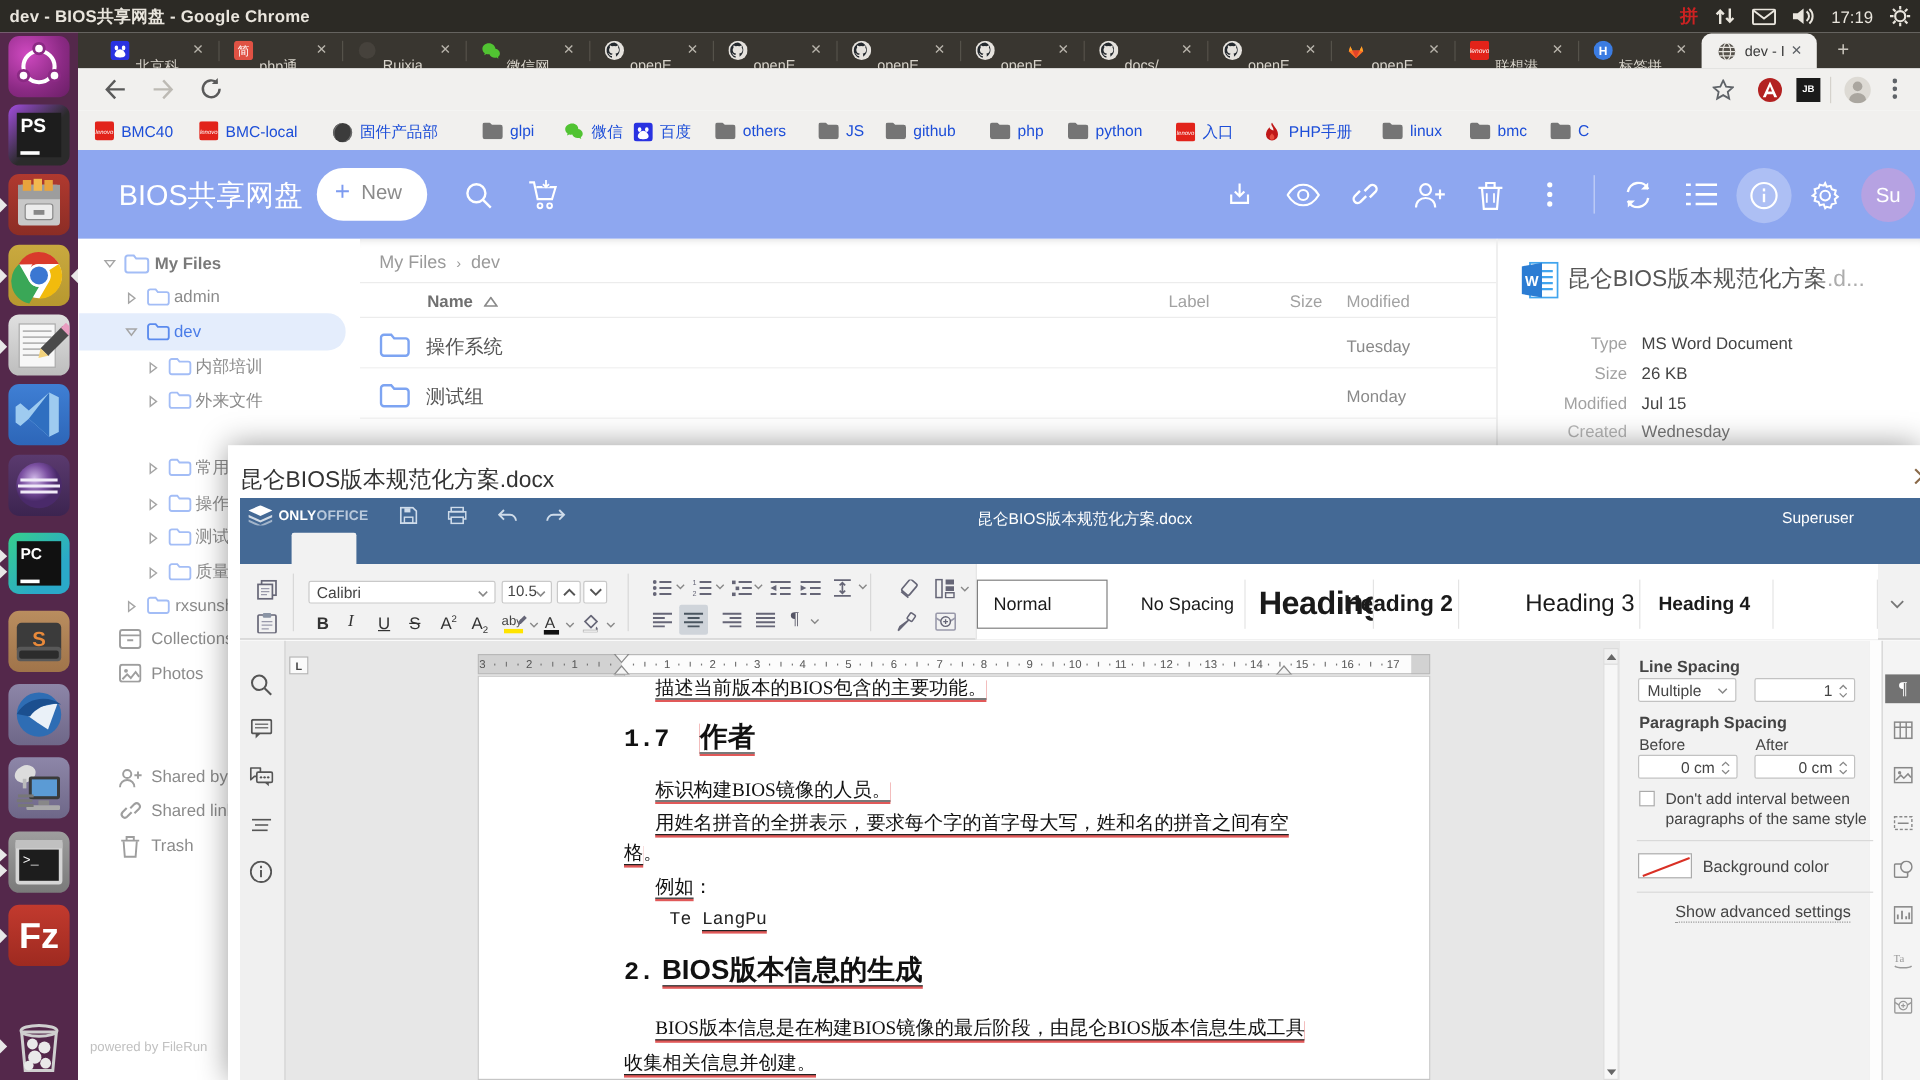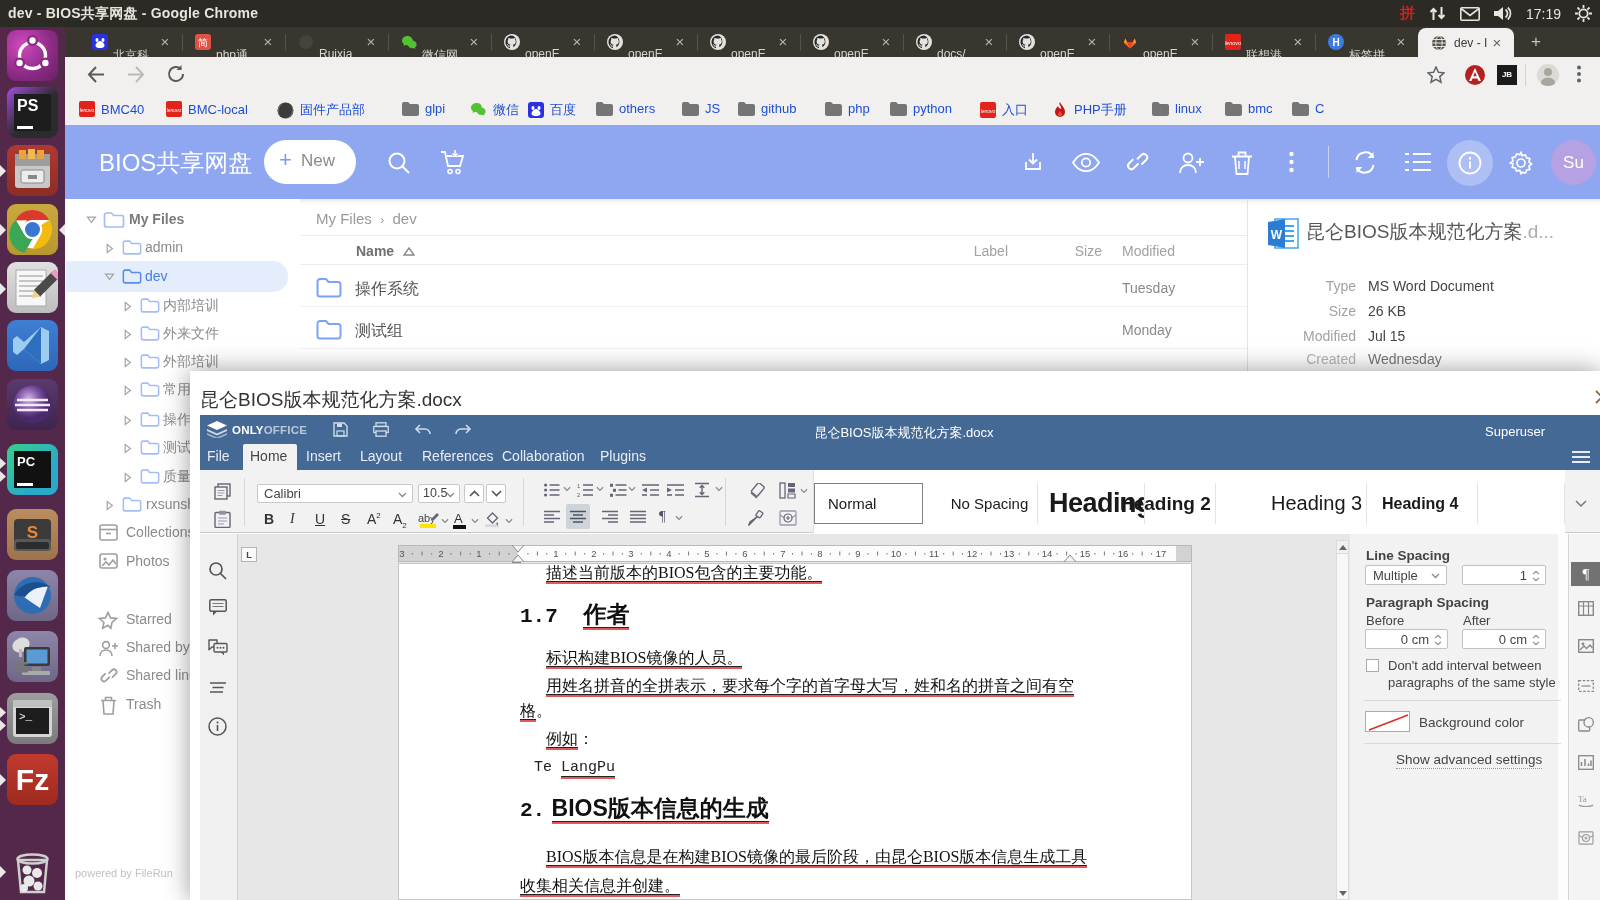--- a/index.html
+++ b/index.html
@@ -576,29 +576,20 @@
       </div>
     <div class="trow" style="top:121px;">
         <svg class="fold" style="left:59px;margin-top:-5px;" width="8" height="11" viewBox="0 0 8 11">
           <path d="M1.2 1.5l5.2 4-5.2 4z" fill="none" stroke="#a5a5a5" stroke-width="1.2"></path>
         </svg>
         <svg class="fold" style="left:75px;" width="20" height="17" viewBox="0 0 22 18">
           <path d="M1.5 4a2 2 0 012-2h5l2 2.5h8a2 2 0 012 2V14a2 2 0 01-2 2h-15a2 2 0 01-2-2z" fill="none" stroke="#a3bdf6" stroke-width="1.7"></path>
         </svg>
         <span style="position:absolute;left:98px;">外来文件</span>
       </div>
-    <div class="trow" style="top:149px;">
-        <svg class="fold" style="left:59px;margin-top:-5px;" width="8" height="11" viewBox="0 0 8 11">
-          <path d="M1.2 1.5l5.2 4-5.2 4z" fill="none" stroke="#a5a5a5" stroke-width="1.2"></path>
-        </svg>
-        <svg class="fold" style="left:75px;" width="20" height="17" viewBox="0 0 22 18">
-          <path d="M1.5 4a2 2 0 012-2h5l2 2.5h8a2 2 0 012 2V14a2 2 0 01-2 2h-15a2 2 0 01-2-2z" fill="none" stroke="#a3bdf6" stroke-width="1.7"></path>
-        </svg>
-        <span style="position:absolute;left:98px;">外部培训</span>
-      </div>
     <div class="trow" style="top:177px;">
         <svg class="fold" style="left:59px;margin-top:-5px;" width="8" height="11" viewBox="0 0 8 11">
           <path d="M1.2 1.5l5.2 4-5.2 4z" fill="none" stroke="#a5a5a5" stroke-width="1.2"></path>
         </svg>
         <svg class="fold" style="left:75px;" width="20" height="17" viewBox="0 0 22 18">
           <path d="M1.5 4a2 2 0 012-2h5l2 2.5h8a2 2 0 012 2V14a2 2 0 01-2 2h-15a2 2 0 01-2-2z" fill="none" stroke="#a3bdf6" stroke-width="1.7"></path>
         </svg>
         <span style="position:absolute;left:98px;">常用工具</span>
       </div>
     <div class="trow" style="top:207px;">
@@ -645,26 +636,20 @@
         </svg>
         <span style="position:absolute;left:61px;">Collections</span>
       </div>
     <div class="trow" style="top:349px;">
         <svg class="fold" style="left:34px;" width="19" height="16" viewBox="0 0 19 16">
           <rect x="1" y="1" width="17" height="14" rx="2" fill="none" stroke="#9e9e9e" stroke-width="1.6"></rect>
           <circle cx="6" cy="6" r="1.6" fill="#9e9e9e"></circle>
           <path d="M3 13l4-4 3 3 4-5 3 4" fill="none" stroke="#9e9e9e" stroke-width="1.6"></path>
         </svg>
         <span style="position:absolute;left:61px;">Photos</span>
-      </div>
-    <div class="trow" style="top:407px;">
-        <svg class="fold" style="left:33px;" width="20" height="19" viewBox="0 0 20 19">
-          <path d="M10 1.5l2.5 5.4 5.9.6-4.4 4-1.2 5.8L10 14.3 4.7 17.3l1.2-5.8-4.4-4 5.9-.6z" fill="none" stroke="#9e9e9e" stroke-width="1.6"></path>
-        </svg>
-        <span style="position:absolute;left:61px;">Starred</span>
       </div>
     <div class="trow" style="top:435px;">
         <svg class="fold" style="left:33px;" width="21" height="19" viewBox="0 0 21 19">
           <circle cx="8" cy="6" r="3.4" fill="none" stroke="#9e9e9e" stroke-width="1.6"></circle>
           <path d="M2 17c0-3.6 2.6-6 6-6s6 2.4 6 6" fill="none" stroke="#9e9e9e" stroke-width="1.6"></path>
           <path d="M17 4v6M14 7h6" stroke="#9e9e9e" stroke-width="1.6"></path>
         </svg>
         <span style="position:absolute;left:61px;">Shared by me</span>
       </div>
     <div class="trow" style="top:463px;">
@@ -759,34 +744,20 @@
       <path d="M2 5h9a5 5 0 015 5" fill="none" stroke="#cfdcea" stroke-width="1.6"></path>
     </svg>
   <svg style="position:absolute;left:264px;top:53px;" width="18" height="11" viewBox="0 0 18 11">
       <path d="M12 1l4 4-4 4" fill="none" stroke="#cfdcea" stroke-width="1.6"></path>
       <path d="M16 5H7a5 5 0 00-5 5" fill="none" stroke="#cfdcea" stroke-width="1.6"></path>
     </svg>
   <div style="position:absolute;left:614px;top:53px;width:200px;text-align:center;font-size:13px;color:#fff;">昆仑BIOS版本规范化方案.docx</div>
   <div style="position:absolute;left:1255px;top:53px;width:100px;text-align:right;font-size:13px;color:#fff;">Superuser</div>
 
   <div style="position:absolute;left:53px;top:73px;width:54px;height:26px;background:#f2f2f2;border-radius:2px 2px 0 0;"></div>
-  <div style="position:absolute;left:0;top:73px;width:1410px;height:26px;font-size:14px;color:#e7edf5;">
-    <span style="position:absolute;left:17px;top:4px;">File</span>
-    <span style="position:absolute;left:60px;top:4px;color:#444;">Home</span>
-    <span style="position:absolute;left:116px;top:4px;">Insert</span>
-    <span style="position:absolute;left:170px;top:4px;">Layout</span>
-    <span style="position:absolute;left:232px;top:4px;">References</span>
-    <span style="position:absolute;left:312px;top:4px;">Collaboration</span>
-    <span style="position:absolute;left:410px;top:4px;">Plugins</span>
-    <svg style="position:absolute;left:1382px;top:6px;" width="18" height="14" viewBox="0 0 18 14">
-        <g stroke="#e7edf5" stroke-width="2">
-          <path d="M0 2h18M0 7h18M0 12h18"></path>
-        </g>
-      </svg>
-  </div>
 
   <div style="position:absolute;left:10px;top:99px;width:1400px;height:63px;background:#f2f2f2;border-bottom:1px solid #cacaca;"></div>
     <div id="ootb" style="position:absolute;left:0;top:99px;width:1410px;height:63px;">
     <svg style="position:absolute;left:24px;top:13px;" width="17" height="17" viewBox="0 0 17 17">
         <rect x="4" y="1" width="12" height="12" fill="none" stroke="#667" stroke-width="1.4"></rect>
         <rect x="1" y="4" width="12" height="12" fill="#f2f2f2" stroke="#667" stroke-width="1.4"></rect>
         <g stroke="#99a" stroke-width="1">
           <path d="M3.5 7.5h7M3.5 10h7M3.5 12.5h5"></path>
         </g>
       </svg>
@@ -1110,21 +1081,21 @@
       <div style="position:absolute;left:322px;top:28px;width:9px;height:4px;background:#f5f5f5;border:1px solid #8a8a8a;"></div>
 
     <div style="position:absolute;left:208px;top:29px;width:794px;height:337px;background:#fff;border:1px solid #c6c6c6;"></div>
     <div id="doc">
         <div class="dl" style="left:356px;top:29px;"><u>描述当前版本的BIOS包含的主要功能。</u></div>
         <div class="dl" style="left:330px;top:65px;"><b style="font-size:23px;font-family:'Liberation Sans',sans-serif;"><span style="font-family:'Liberation Mono',monospace;font-size:21px;margin-top:48px;">1.7</span>&nbsp;&nbsp;&nbsp;&nbsp;<u>作者</u></b></div>
         <div class="dl" style="left:356px;top:114px;"><u>标识构建BIOS镜像的人员。</u></div>
         <div class="dl" style="left:356px;top:142px;"><u>用姓名拼音的全拼表示，要求每个字的首字母大写，姓和名的拼音之间有空</u></div>
         <div class="dl" style="left:330px;top:167px;"><u>格</u>。</div>
         <div class="dl" style="left:356px;top:195px;"><u>例如</u>：</div>
-        <div class="dl" style="left:344px;top:223px;"><span style="font-family:'Liberation Mono',monospace;font-size:15px;color:#222;">Te <u>LangPu</u></span></div>
+        <div class="dl" style="left:368px;top:223px;"><span style="font-family:'Liberation Mono',monospace;font-size:15px;color:#222;">Te <u>LangPu</u></span></div>
         <div class="dl" style="left:330px;top:259px;"><b style="font-size:23px;font-family:'Liberation Sans',sans-serif;"><span style="font-family:'Liberation Mono',monospace;font-size:21px;">2.</span>&nbsp;<u>BIOS版本信息的生成</u></b></div>
         <div class="dl" style="left:356px;top:313px;"><u>BIOS版本信息是在构建BIOS镜像的最后阶段，由昆仑BIOS版本信息生成工具</u></div>
         <div class="dl" style="left:330px;top:342px;"><u>收集相关信息并创建。</u></div>
       </div>
 
     <div style="position:absolute;left:1146px;top:6px;width:13px;height:360px;background:#f7f7f7;border:1px solid #dcdcdc;"></div>
     <div style="position:absolute;left:1146px;top:6px;width:13px;height:14px;border:1px solid #dcdcdc;background:#f0f0f0;"></div>
     <svg style="position:absolute;left:1149px;top:11px;" width="8" height="5" viewBox="0 0 8 5">
         <path d="M4 0l4 5H0z" fill="#666"></path>
       </svg>

